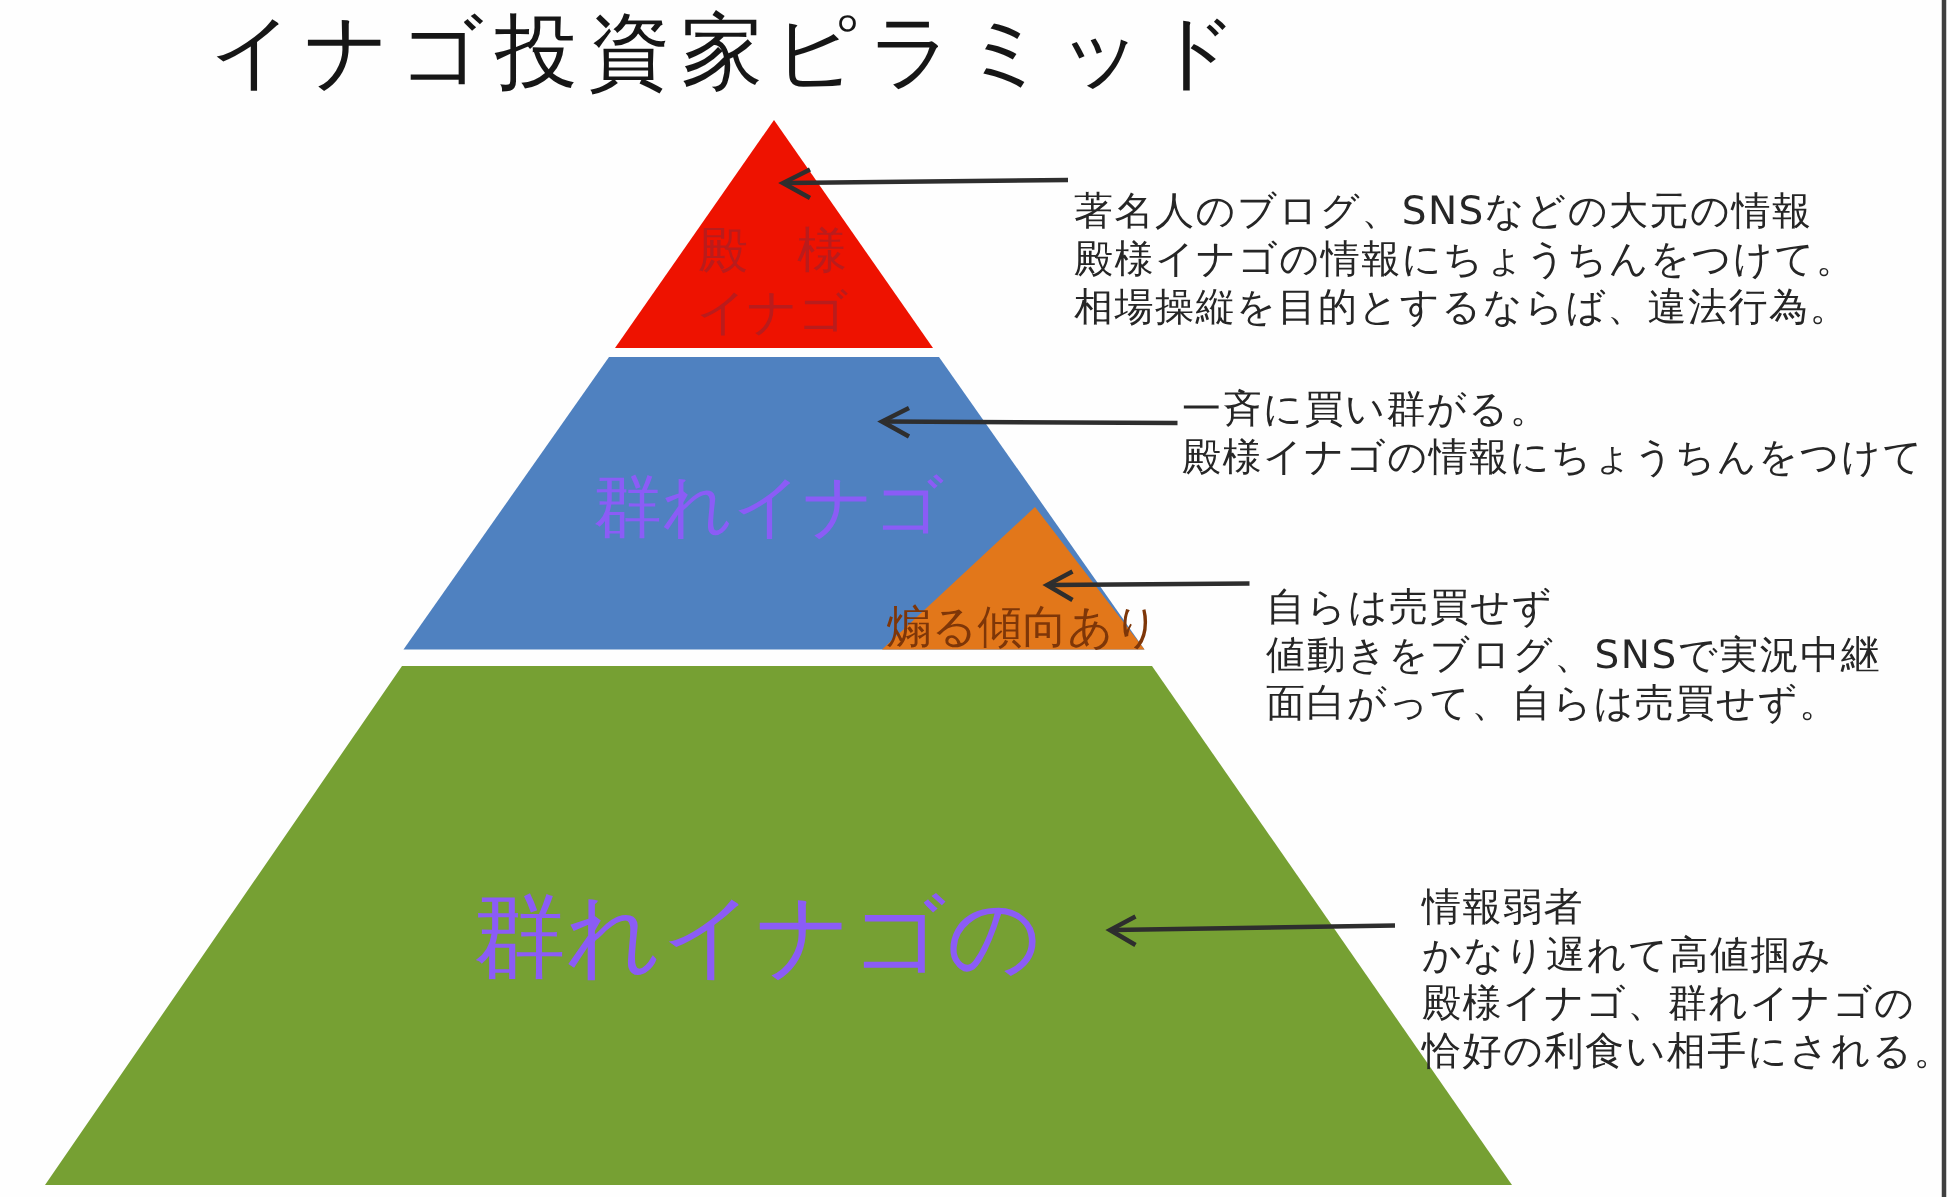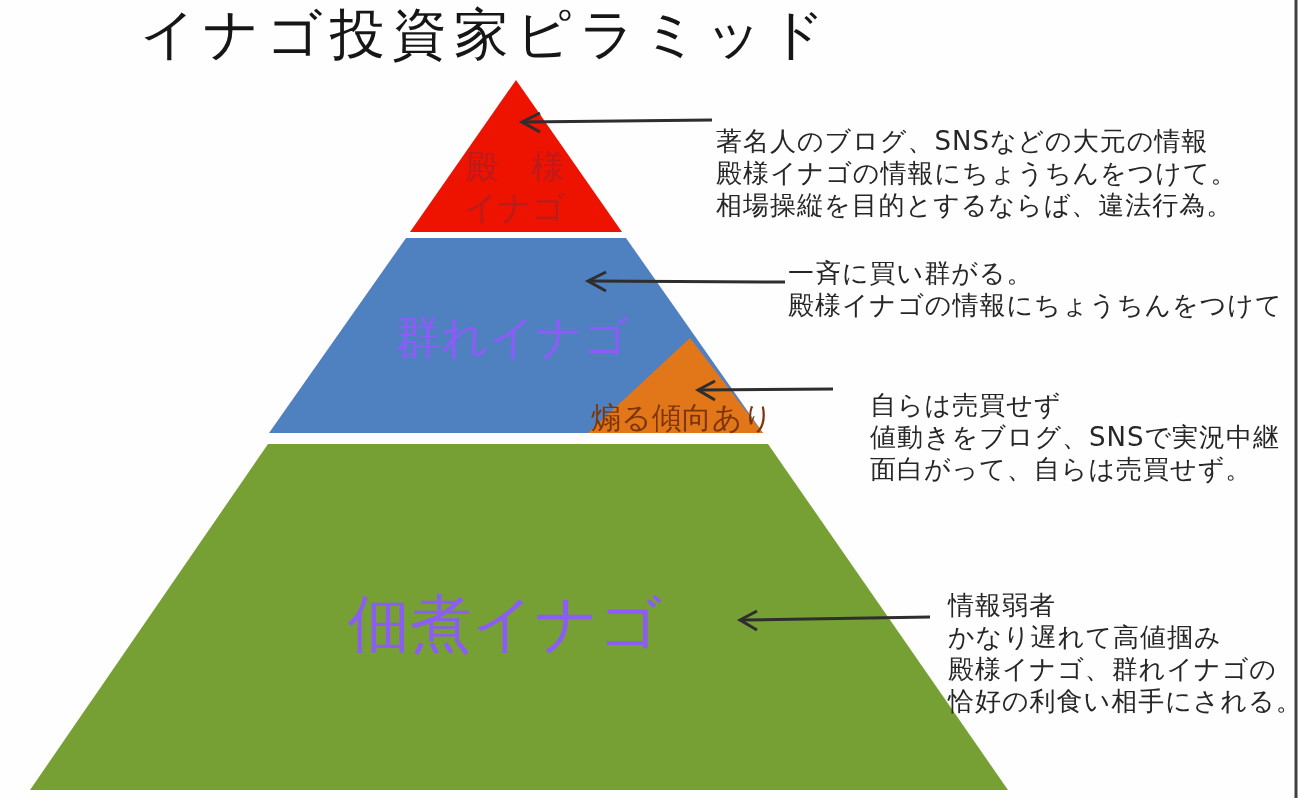--- a/index.html
+++ b/index.html
@@ -33,21 +33,21 @@
     position: absolute;
     font-size: 26px;
     line-height: 32px;
     letter-spacing: 1px;
     color: #262626;
     white-space: nowrap;
     margin-top: 21px;
   }
   .ann-tonosama { left: 716px; top: 104px; }
   .ann-mure     { left: 788px; top: 236px; }
-  .ann-naki     { left: 870px; top: 368px; }
+  .ann-naki     { left: 844px; top: 368px; }
   .ann-tsukudani{ left: 948px; top: 568px; }
   .lvl-label {
     position: absolute;
     white-space: nowrap;
     color: #8b5cf6;
   }
   .label-tonosama {
     left: 402px; top: 146px; width: 226px;
     text-align: center;
     font-size: 33px; line-height: 41px;
@@ -109,21 +109,21 @@
 
   <div class="lvl-label label-tonosama" style="color: #b91c1c; text-align: center;">
     <div>殿　様</div>
     <div>イナゴ</div>
   </div>
 
   <div class="lvl-label label-mure">群れイナゴ</div>
 
   <div class="lvl-label label-naki" style="color: rgb(126, 54, 8);">煽る傾向あり</div>
 
-  <div class="lvl-label label-tsukudani">佃煮イナゴ</div>
+  <div class="lvl-label label-tsukudani">群れイナゴの</div>
 
   <div class="ann ann-tonosama">
     <div>著名人のブログ、SNSなどの大元の情報</div>
     <div>殿様イナゴの情報にちょうちんをつけて。</div>
     <div>相場操縦を目的とするならば、違法行為。</div>
   </div>
 
   <div class="ann ann-mure">
     <div>一斉に買い群がる。</div>
     <div>殿様イナゴの情報にちょうちんをつけて</div>

